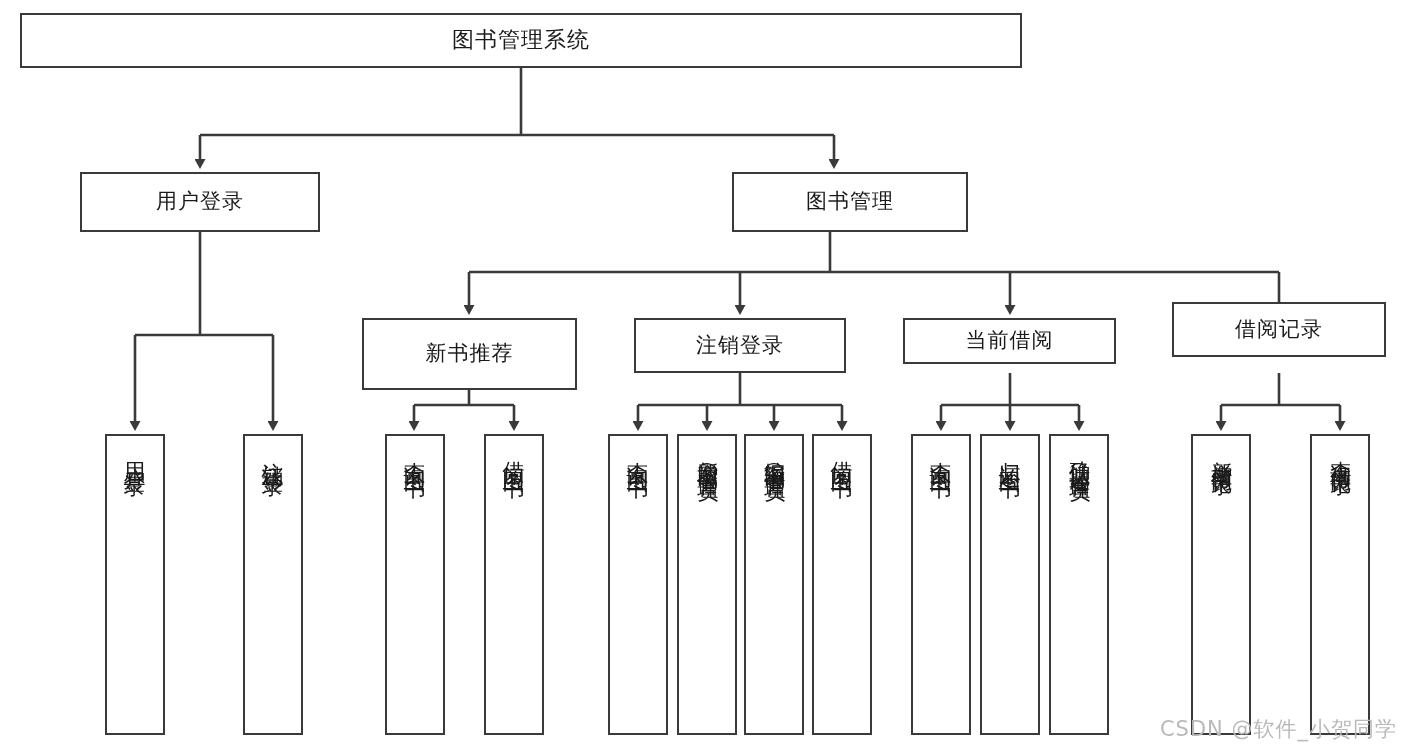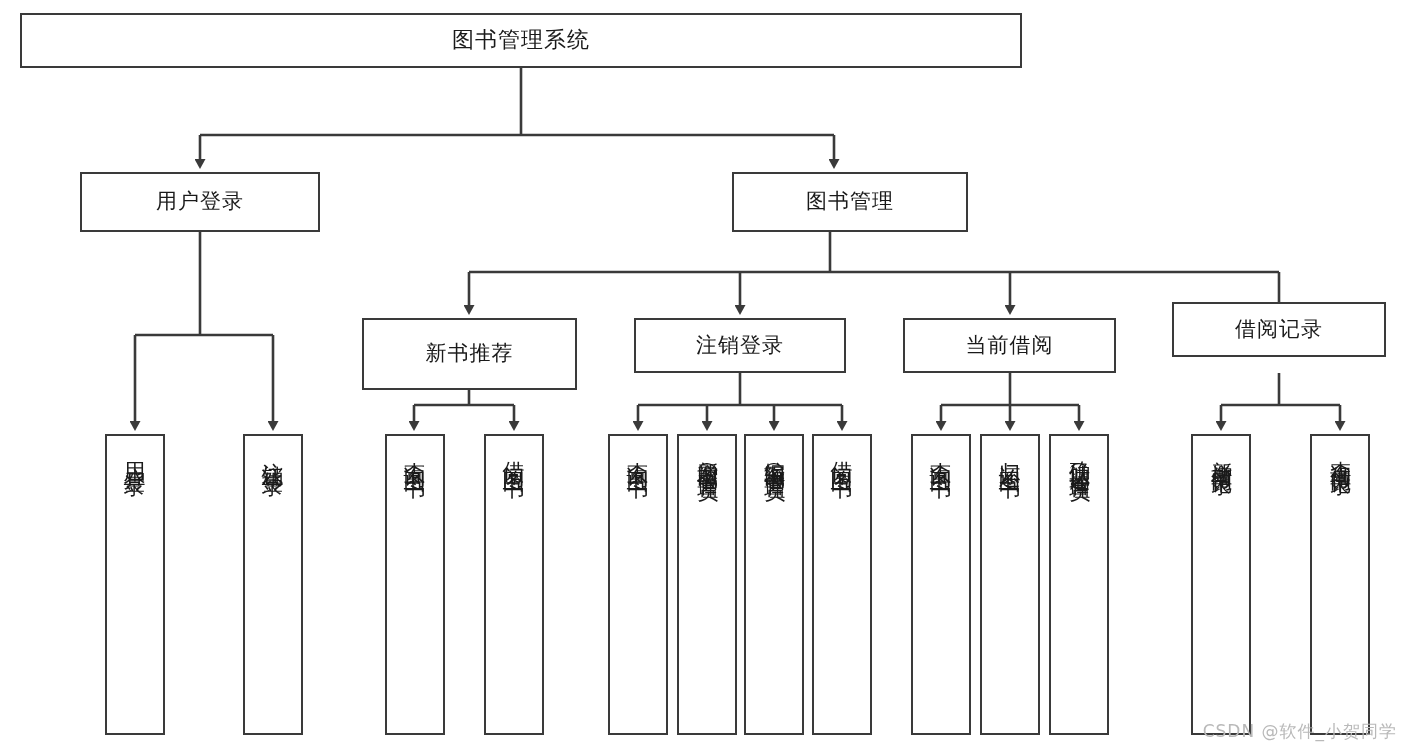--- a/index.html
+++ b/index.html
@@ -52,21 +52,21 @@
     line-height:1.32;
     letter-spacing:5px;
     white-space:nowrap;
     -webkit-text-orientation:upright;
   }
   .vtext.tight{letter-spacing:3px;font-size:21px;}
   .watermark{
     position:absolute;
     right:8px;
     bottom:4px;
-    font-size:17px;
+    font-size:21px;
     color:#b9b9b9;
     letter-spacing:1px;
     z-index:6;
     white-space:nowrap;
     font-family:"DejaVu Sans","Liberation Sans",sans-serif;
   }
 </style>
 </head>
 <body>
 
@@ -132,21 +132,21 @@
   <div class="node h" style="left:712px;top:172px;width:236px;height:60px;margin-left:20px;">
     <span>图书管理</span>
   </div>
 
   <div class="node h" style="left:362px;top:318px;width:215px;height:72px;">
     <span>新书推荐</span>
   </div>
   <div class="node h" style="left:634px;top:318px;width:212px;height:55px;">
     <span>注销登录</span>
   </div>
-  <div class="node h" style="left:903px;top:318px;width:213px;height:55px;text-align:right;">
+  <div class="node h" style="left:903px;top:318px;width:213px;height:46px;text-align:right;">
     <span>当前借阅</span>
   </div>
   <div class="node h" style="left:1172px;top:302px;width:214px;height:55px;">
     <span>借阅记录</span>
   </div>
 
   <div class="node v" style="left:105px;top:434px;width:60px;height:301px;">
     <span class="vtext">用户登录</span>
   </div>
   <div class="node v" style="left:243px;top:434px;width:60px;height:301px;">

